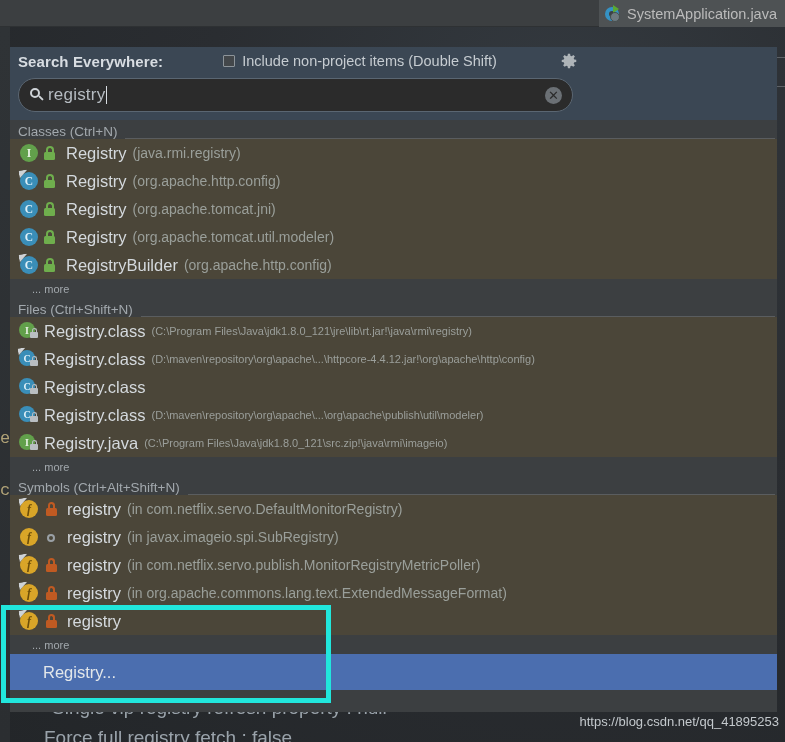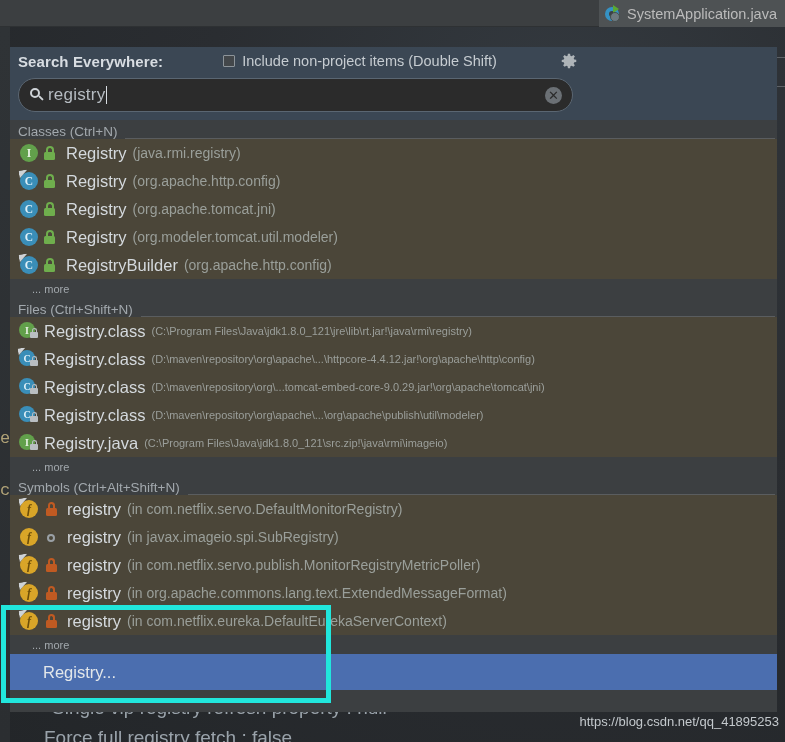--- a/index.html
+++ b/index.html
@@ -400,21 +400,21 @@
 
       <div class="row">
         <span class="ic ic-cls">
           <span class="disc blue">C</span>
         </span>
         <span class="lock-pub">
             <span class="shackle"></span>
             <span class="body"></span>
           </span>
         <span class="name">Registry</span>
-        <span class="loc">(org.modeler.tomcat.util.modeler)</span>
+        <span class="loc">(org.apache.tomcat.util.modeler)</span>
       </div>
 
       <div class="row">
         <span class="ic ic-cls">
           <span class="disc blue">C</span>
             <span class="corner"></span>
         </span>
         <span class="lock-pub">
             <span class="shackle"></span>
             <span class="body"></span>
@@ -459,21 +459,20 @@
 
       <div class="row files">
         <span class="ic ic-file">
           <span class="disc2" style="background:#3a8eb8;color:#dff0f8;">C</span>
           <span class="mini-lock">
               <span class="sh"></span>
               <span class="bd"></span>
             </span>
         </span>
         <span class="name">Registry.class</span>
-        <span class="loc-files">(D:\maven\repository\org\...tomcat-embed-core-9.0.29.jar!\org\apache\tomcat\jni)</span>
       </div>
 
       <div class="row files">
         <span class="ic ic-file">
           <span class="disc2" style="background:#3a8eb8;color:#dff0f8;">C</span>
           <span class="mini-lock">
               <span class="sh"></span>
               <span class="bd"></span>
             </span>
         </span>
@@ -555,21 +554,20 @@
       <div class="row">
         <span class="ic ic-sym">
           <span class="disc3">f</span>
             <span class="corner"></span>
         </span>
         <span class="lock-priv">
             <span class="shackle"></span>
             <span class="body"></span>
           </span>
         <span class="name">registry</span>
-        <span class="loc">(in com.netflix.eureka.DefaultEurekaServerContext)</span>
       </div>
 
       <div class="more-row">
         <span class="more-label">... more</span>
       </div>
 
 
       <div class="row-selected">
         <span class="name">Registry...</span>
       </div>

